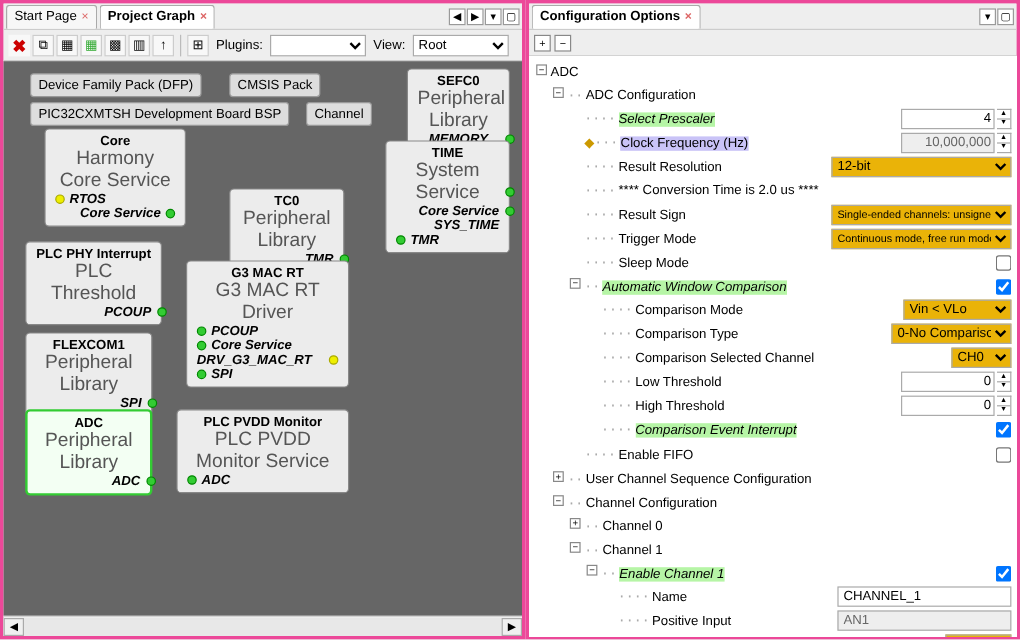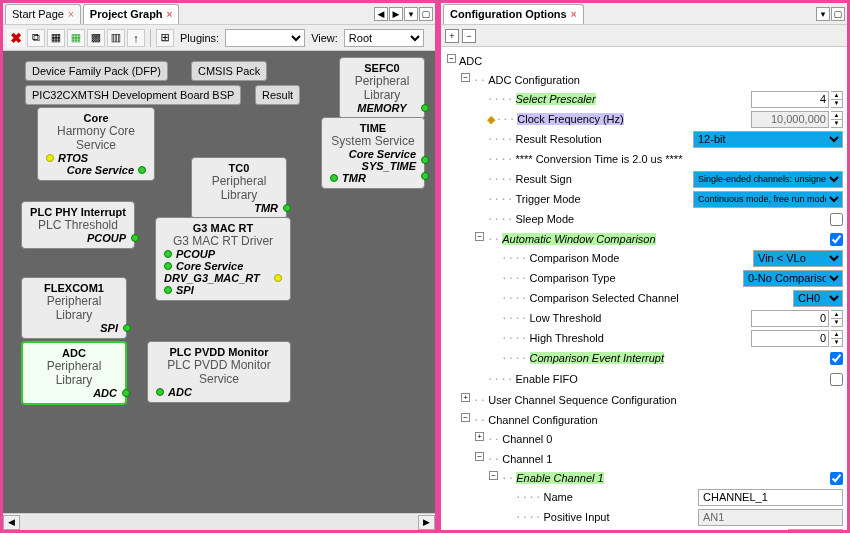--- a/index.html
+++ b/index.html
@@ -19,21 +19,21 @@
 .tb-sep { width: 1px; height: 18px; background: #bbb; margin: 0 3px; }
 .toolbar label { margin: 0 4px; }
 .toolbar select { height: 18px; border: 1px solid #aaa; background: #fff; }
 .graph-area { flex: 1; background: #666; position: relative; overflow: auto; }
 .scroll-h { height: 17px; background: #eee; border-top: 1px solid #ccc; display: flex; align-items: center; }
 .sb-btn { width: 17px; height: 15px; border: 1px solid #aaa; background: #f0f0f0; text-align: center; font-size: 9px; line-height: 13px; cursor: pointer; }
 .sb-track { flex: 1; background: #e8e8e8; height: 15px; }
 .node { position: absolute; background: #ececec; border: 1px solid #888; border-radius: 4px; padding: 4px 8px; text-align: center; min-width: 60px; }
 .node.sel { border: 2px solid #3c3; background: #f3fff3; }
 .node .title { font-weight: bold; }
-.node .sub { color: #555; font-size: 12px; }
+.node .sub { color: #555; font-size: 16px; }
 .node .bold { font-weight: bold; font-style: italic; }
 .port { position: absolute; width: 8px; height: 8px; border-radius: 50%; }
 .port.y { background: #ee0; border: 1px solid #aa0; }
 .port.g { background: #3c3; border: 1px solid #080; }
 .small-btn { background: #ddd; border: 1px solid #999; border-radius: 3px; padding: 3px 6px; position: absolute; cursor: pointer; }
 .right-bar { display: flex; align-items: center; background: #eee; border-bottom: 1px solid #ccc; height: 22px; padding: 0 4px; gap: 3px; }
 .exp-btn { width: 14px; height: 14px; border: 1px solid #888; font-size: 9px; display: inline-flex; align-items: center; justify-content: center; cursor: pointer; background: #fff; }
 .tree { flex: 1; overflow: auto; background: #fff; padding: 4px; }
 .tree ul { list-style: none; padding-left: 14px; }
 .tree li { position: relative; padding: 1px 0; }
@@ -41,21 +41,21 @@
 .tree .row { display: flex; align-items: center; min-height: 18px; }
 .tree .lbl { white-space: nowrap; }
 .tree .ctrl { margin-left: auto; display: flex; align-items: center; gap: 2px; }
 .tree .row-input { justify-content: space-between; }
 .hl-g { background: #b6f5a6; font-style: italic; }
 .hl-p { background: #c9c3f7; }
 .num-inp { width: 78px; border: 1px solid #aaa; text-align: right; padding: 1px 2px; height: 17px; }
 .spin { width: 12px; height: 17px; border: 1px solid #aaa; border-left: none; display: inline-flex; flex-direction: column; }
 .spin span { flex: 1; font-size: 6px; text-align: center; line-height: 7px; cursor: pointer; border-bottom: 1px solid #aaa; }
 .spin span:last-child { border-bottom: none; }
-.sel-inp { height: 17px; border: 1px solid #aaa; background: #0ea5e9; font-size: 11px; }
+.sel-inp { height: 17px; border: 1px solid #aaa; background: #eab308; font-size: 11px; }
 .txt-inp { height: 17px; border: 1px solid #aaa; padding: 1px 4px; width: 145px; }
 .ro { background: #eee; color: #666; }
 .chk { width: 13px; height: 13px; }
 .dash { color: #aaa; margin-right: 2px; font-family: monospace; }
 </style>
 </head>
 <body>
 
 <div class="panel left-panel">
   <div class="tab-bar">
@@ -89,21 +89,21 @@
     </select>
     <label>View:</label>
     <select class="sel-inp" style="width:80px">
       <option>Root</option>
     </select>
   </div>
   <div class="graph-area">
     <div class="small-btn" style="left:22px; top:10px">Device Family Pack (DFP)</div>
     <div class="small-btn" style="left:188px; top:10px">CMSIS Pack</div>
     <div class="small-btn" style="left:22px; top:34px">PIC32CXMTSH Development Board BSP</div>
-    <div class="small-btn" style="left:252px; top:34px">Result</div>
+    <div class="small-btn" style="left:252px; top:34px">Channel</div>
 
     <div class="node" style="left:336px; top:6px; width:86px">
       <div class="title">SEFC0</div>
       <div class="sub">Peripheral Library</div>
       <div class="bold" style="">MEMORY</div>
       <div class="port g" style="right:-5px; bottom:6px"></div>
     </div>
 
     <div class="node" style="left:34px; top:56px; width:118px">
       <div class="title">Core</div>

